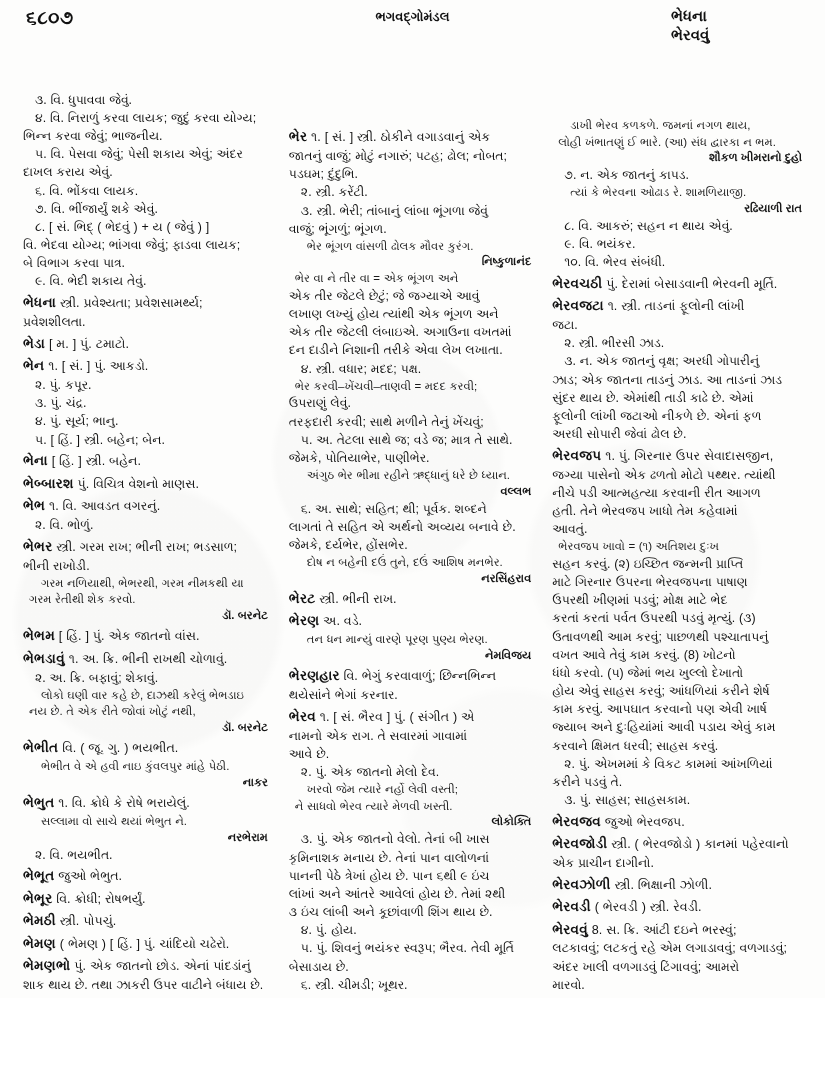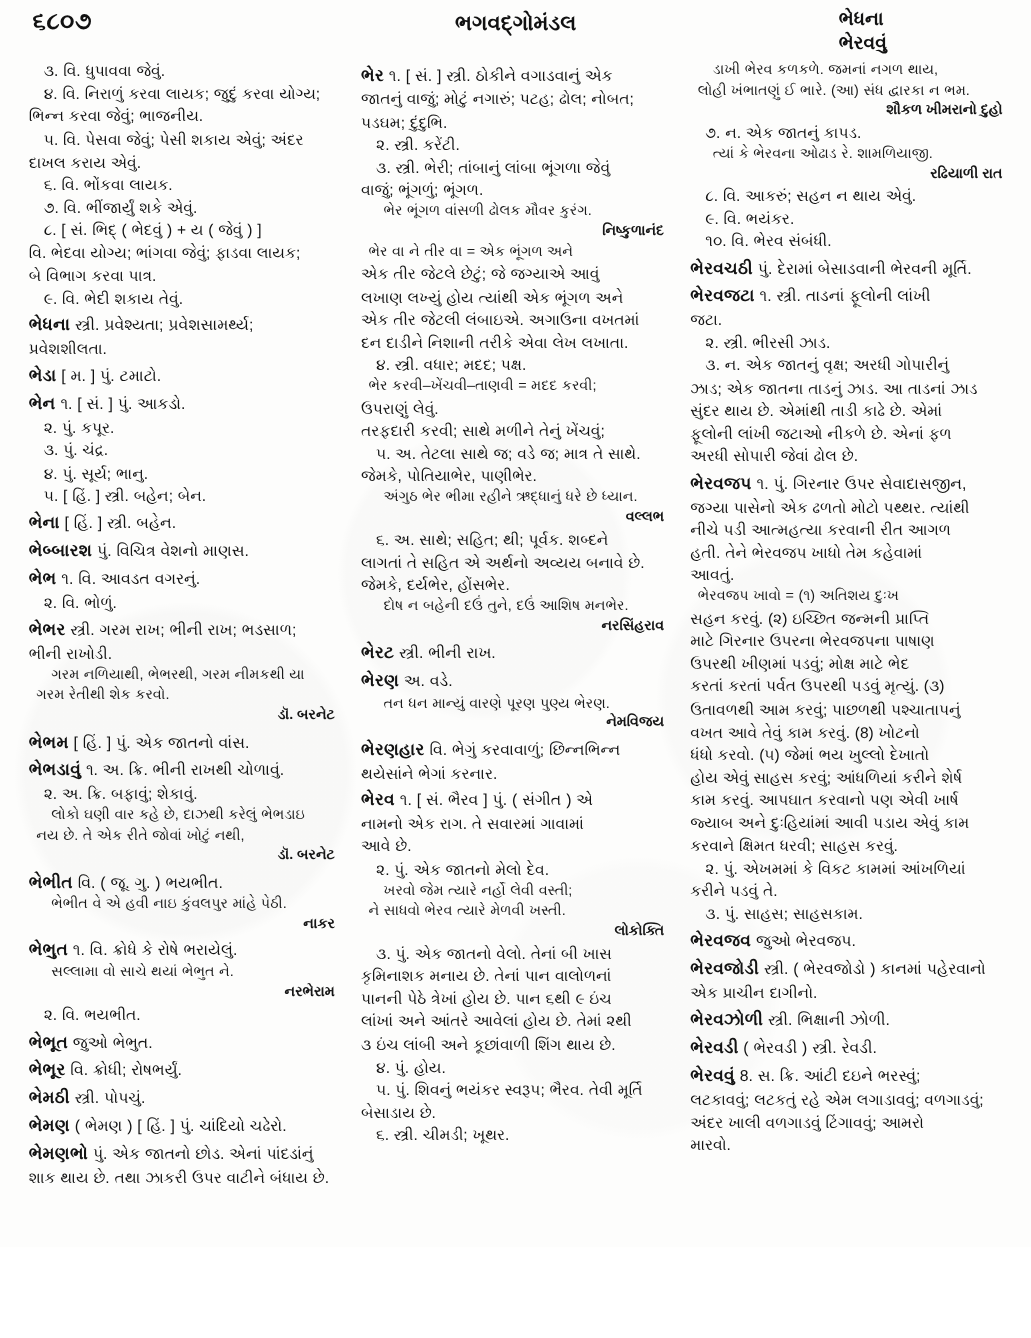--- a/index.html
+++ b/index.html
@@ -36,21 +36,21 @@
     left: 26px; top: 7px;
     font-size: 19px;
     font-weight: bold;
     letter-spacing: 0.5px;
     color: #111;
   }
   .hd-title {
     position: absolute;
     left: 0; right: 0; top: 9px;
     text-align: center;
-    font-size: 17px;
+    font-size: 13px;
     font-weight: bold;
     color: #111;
   }
   .hd-right {
     position: absolute;
     right: 24px; top: 6px;
     text-align: left;
     width: 130px;
     line-height: 1.28;
   }
@@ -61,21 +61,21 @@
   }
 
   
   #columns {
     position: absolute;
     left: 14px;
     right: 12px;
     top: 48px;
     bottom: 4px;
     display: flex;
-    align-items: flex-start;
+    align-items: flex-end;
   }
   .col {
     flex: 1 1 0;
     padding: 0 9px;
     box-sizing: border-box;
     overflow: hidden;
   }
   .col.c1 { flex-grow: 1.01; }
   .col.c3 { flex-grow: 1.03; }
   .divider {

